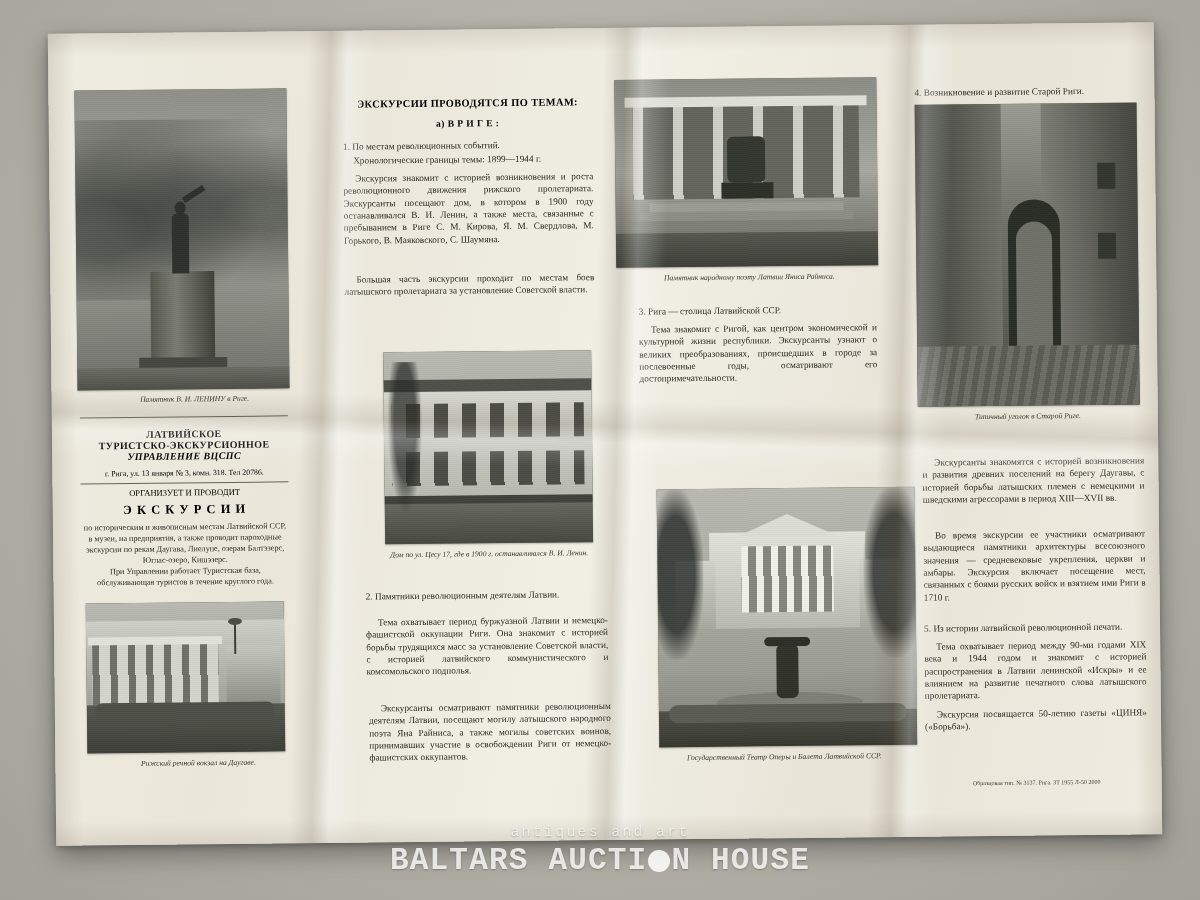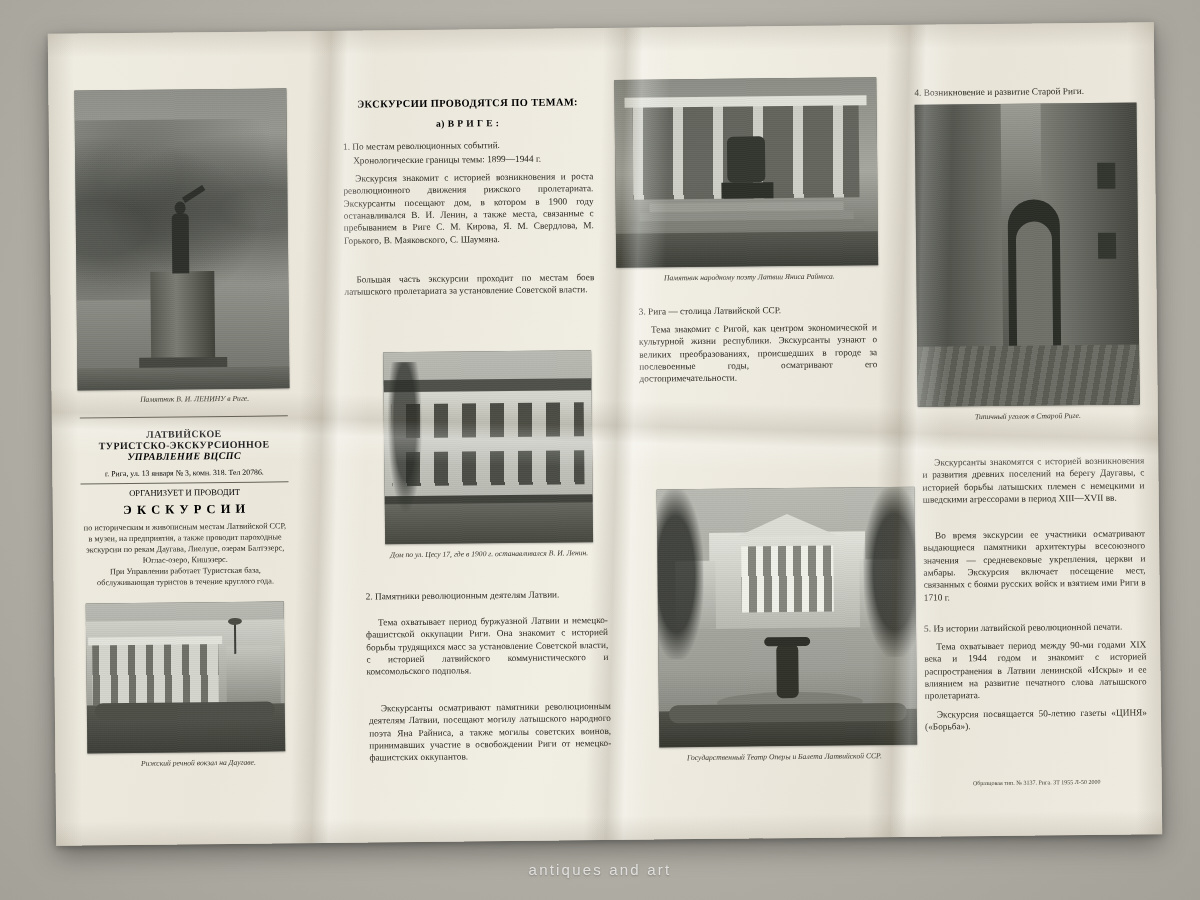--- a/index.html
+++ b/index.html
@@ -55,21 +55,21 @@
   .cap{
     position:absolute;font-size:7.6px;font-style:italic;color:#39362e;text-align:center;width:100%;
   }
   .hdr{font-weight:bold;text-align:center;letter-spacing:.4px;}
   
   .sky-d{background:linear-gradient(180deg,#8f9089 0%,#a3a49c 45%,#6f7069 100%);}
   .sky-l{background:linear-gradient(180deg,#b9bab2 0%,#9d9e96 70%,#76776f 100%);}
   
   #wm{
     position:absolute;left:0;right:0;bottom:22px;text-align:center;
-    font-family:Liberation Sans, sans-serif;
+    font-family:Liberation Mono, monospace;
     color:rgba(255,255,255,.82);
     text-shadow:0 1px 2px rgba(0,0,0,.25);
   }
   #wm .small{font-size:15px;letter-spacing:2.2px;color:rgba(255,255,255,.7);}
   #wm .big{font-size:31px;font-weight:bold;letter-spacing:1.2px;margin-top:2px;}
   #wm .dot{display:inline-block;width:22px;height:22px;border-radius:50%;
            background:rgba(255,255,255,.85);vertical-align:-3px;margin:0 1px;}
   .rule{height:1px;background:#3a382f;opacity:.75;}
 </style>
 </head>
@@ -248,13 +248,16 @@
     <div class="panel-text" style="position:absolute;left:18px;top:616px;width:222px;text-indent:12px;">Тема охватывает период между 90-ми годами XIX века и 1944 годом и знакомит с историей распространения в Латвии ленинской «Искры» и ее влиянием на развитие печатного слова латышского пролетариата.</div>
     <div class="panel-text" style="position:absolute;left:18px;top:684px;width:222px;text-indent:12px;">Экскурсия посвящается 50-летию газеты «ЦИНЯ» («Борьба»).</div>
 
     <div style="position:absolute;left:14px;top:756px;width:230px;font-size:6px;color:#44423a;text-align:center;">Образцовая тип. № 3137. Рига. ЗТ 1955 Л-50  2000</div>
   </div>
 
 </div>
 
 <div id="wm">
   <div class="small">antiques and art</div>
+  <div class="big">
+    <span>BALTARS AUCTI</span><span class="dot"></span><span>N HOUSE</span>
+  </div>
 </div>
 
 </body></html>

